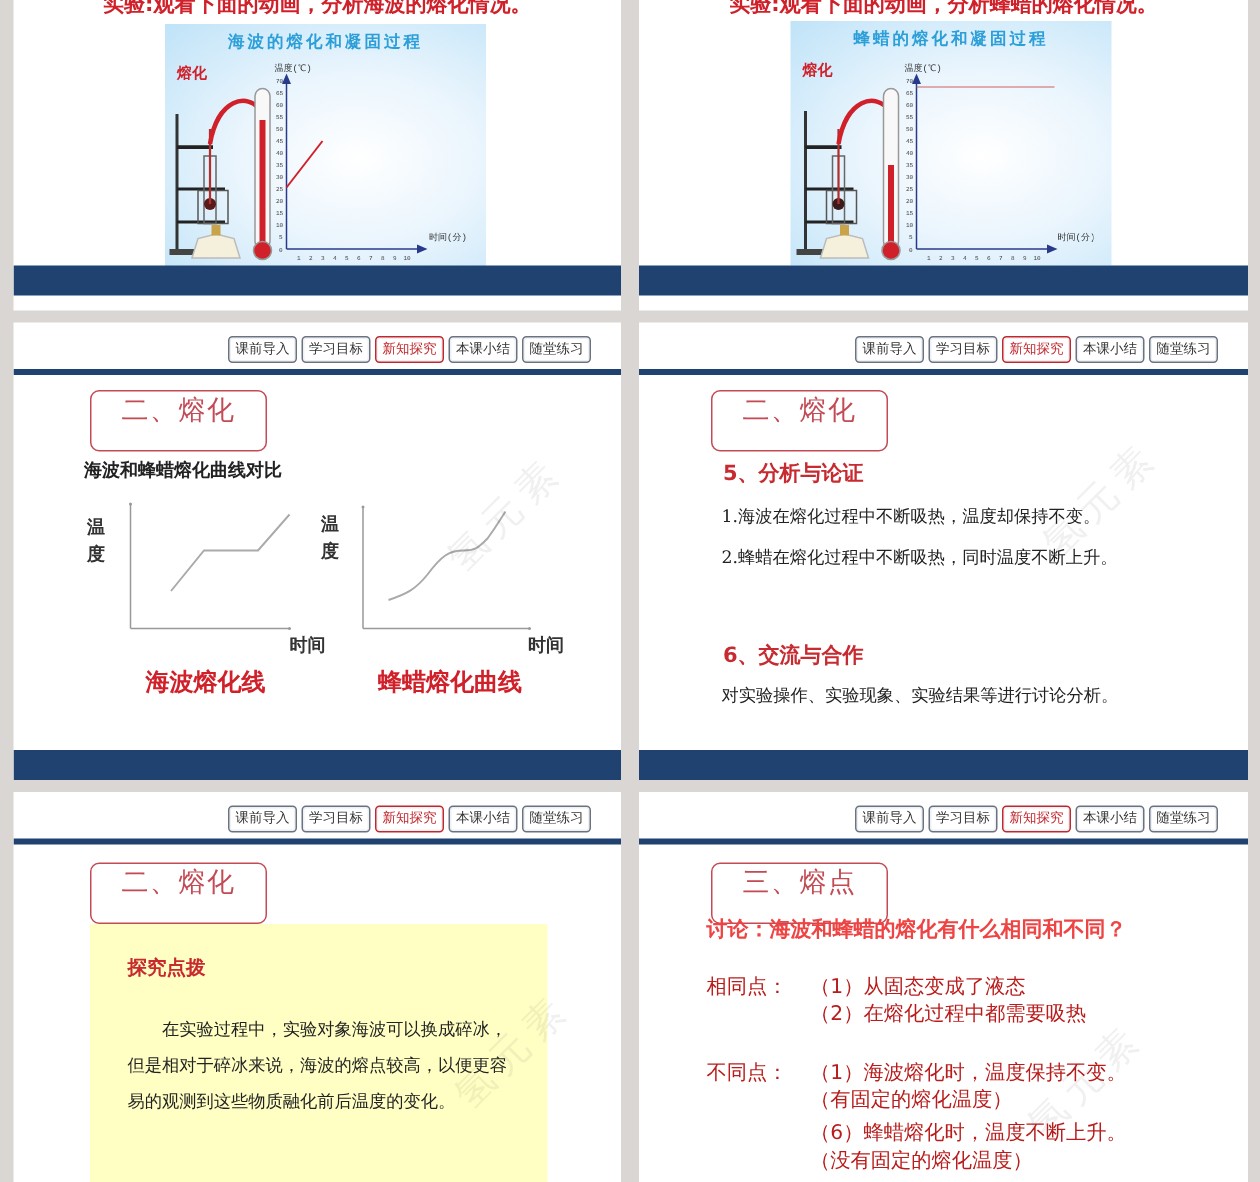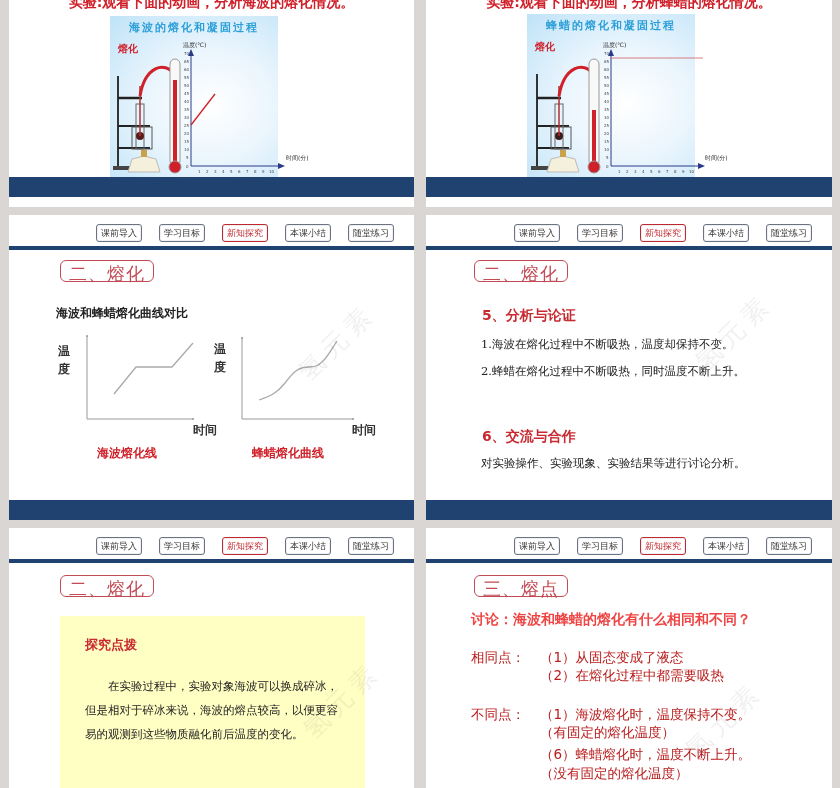--- a/index.html
+++ b/index.html
@@ -9,40 +9,40 @@
   .s1 { left: 9px; top: -10px; width: 405px; height: 217px; }
   .s2 { left: 426px; top: -10px; width: 406px; height: 217px; }
   .s3 { left: 9px; top: 215px; width: 405px; height: 305px; }
   .s4 { left: 426px; top: 215px; width: 406px; height: 305px; }
   .s5 { left: 9px; top: 528px; width: 405px; height: 270px; }
   .s6 { left: 426px; top: 528px; width: 406px; height: 270px; }
 
   .footer-bar { position: absolute; left: 0; right: 0; bottom: 0; height: 20px; background: #1f4271; }
   .s1 .footer-bar, .s2 .footer-bar { bottom: 10px; height: 20px; }
 
-  .nav { position: absolute; right: 20px; top: 9px; display: flex; gap: 17px; }
+  .nav { position: absolute; right: 20px; top: 9px; display: flex; gap: 3px; }
   .nav-btn { font-size: 9px; color: #333; border: 1px solid #6b7280; border-radius: 3px; padding: 2px 4px; height: 18px; line-height: 12px; background: #fff; box-shadow: inset 0 0 0 1px #eef0f3; white-space: nowrap; }
   .nav-btn.active { color: #c0282e; border-color: #c0282e; }
   .head-line { position: absolute; left: 0; right: 0; top: 31px; height: 4px; background: #1f4271; }
 
-  .section-tag { position: absolute; left: 51px; top: 45px; height: 22px; padding: 0 8px; border: 1.5px solid #c24b55; border-radius: 6px; color: #c24b55; font-family: "DejaVu Serif", "Liberation Serif", serif; font-size: 18px; line-height: 26px; letter-spacing: 1px; }
+  .section-tag { position: absolute; left: 51px; top: 45px; height: 41px; padding: 0 20px; border: 1.5px solid #c24b55; border-radius: 6px; color: #c24b55; font-family: "DejaVu Serif", "Liberation Serif", serif; font-size: 18px; line-height: 26px; letter-spacing: 1px; }
 
   .top-title { position: absolute; top: 2px; left: 0; right: 0; text-align: center; color: #d0202a; font-size: 14px; font-weight: bold; white-space: nowrap; }
-  .anim-box { position: absolute; top: 26px; width: 168px; height: 163px; background: radial-gradient(ellipse at 60% 55%, #ffffff 0%, #eaf5fd 45%, #bfe3f8 100%); }
+  .anim-box { position: absolute; top: 26px; width: 214px; height: 163px; background: radial-gradient(ellipse at 60% 55%, #ffffff 0%, #eaf5fd 45%, #bfe3f8 100%); font-family: Liberation Mono, monospace; }
   .s1 .anim-box { left: 101px; }
   .s2 .anim-box { left: 101px; }
   .anim-title { position: absolute; top: 4px; left: 0; right: 0; text-align: center; font-size: 11px; font-weight: bold; color: #2c9fd8; letter-spacing: 2px; }
   .anim-label { position: absolute; left: 8px; top: 26px; font-size: 10px; font-weight: bold; color: #d0202a; }
   .anim-box svg { position: absolute; left: 0; top: 0; }
 
   .subtitle { position: absolute; left: 47px; top: 90px; font-size: 12px; color: #222; font-weight: bold; }
   .chart { position: absolute; }
   .chart-ylabel { position: absolute; font-size: 12px; font-weight: bold; color: #333; width: 14px; line-height: 18px; }
   .chart-xlabel { position: absolute; font-size: 12px; font-weight: bold; color: #333; margin-left: 20px; }
-  .chart-caption { position: absolute; font-size: 12px; font-weight: bold; color: #d0202a; text-align: right; }
+  .chart-caption { position: absolute; font-size: 16px; font-weight: bold; color: #d0202a; text-align: right; }
 
   .h-red { position: absolute; left: 51px; font-size: 14px; font-weight: bold; color: #c72a30; }
   .body-serif { position: absolute; left: 55px; font-family: "DejaVu Serif", "Liberation Serif", serif; font-size: 11.5px; color: #222; white-space: nowrap; }
 
   .tip-box { position: absolute; left: 51px; top: 88px; width: 305px; height: 190px; background: #ffffc4; }
   .tip-title { position: absolute; left: 25px; top: 20px; font-size: 13px; font-weight: bold; color: #c72a30; }
   .tip-body { position: absolute; left: 25px; top: 58px; width: 262px; font-family: "DejaVu Serif", "Liberation Serif", serif; font-size: 11.5px; line-height: 24px; color: #222; text-indent: 2em; }
 
   .q-title { position: absolute; left: 45px; top: 83px; font-size: 14px; color: #ef4444; font-weight: bold; white-space: nowrap; }
   .row { position: absolute; font-size: 13.5px; color: #b91c1c; white-space: nowrap; }

